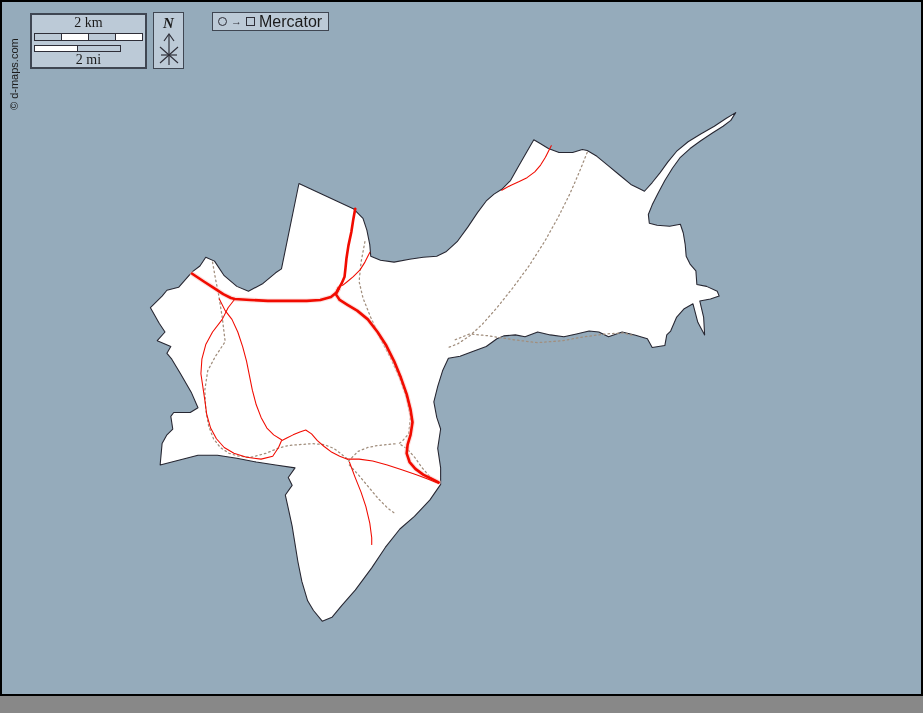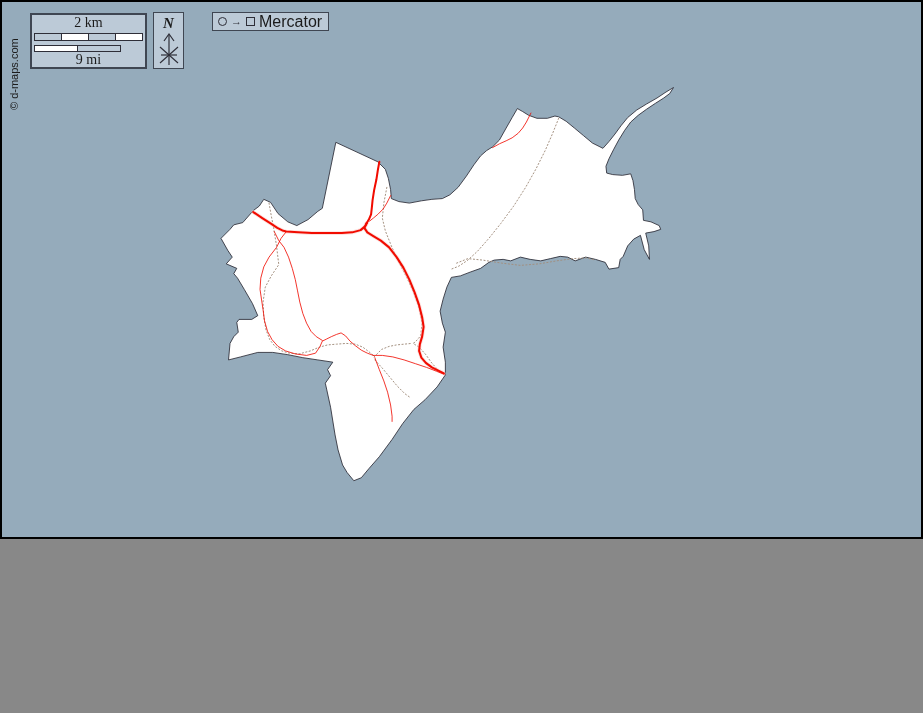--- a/index.html
+++ b/index.html
@@ -1,18 +1,18 @@
 <!DOCTYPE html>
 <html style="--frame: #000000; --sea: #95abbb; --land: #ffffff; --coast: #262631; --road: #f10b00; --halo: #f9c9c4; --trail: #a18e7d; --panel: #bccad7; --panel-border: #3f4652; --ink: #1b1b1b;"><head>
 <meta charset="utf-8">
 <style>
   html,body{margin:0;padding:0;background:#888;}
   #canvas{
     position:relative;
-    width:923px;height:539px;
+    width:923px;height:696px;
     box-sizing:border-box;
     border:2px solid var(--frame,#000);
     background:var(--sea,#95abbb);
     overflow:hidden;
     font-family:"Liberation Sans",sans-serif;
   }
   svg.map{position:absolute;left:0;top:0;width:100%;height:100%;}
   .island{fill:var(--land,#fff);stroke:var(--coast,#262631);stroke-width:1.1;stroke-linejoin:round;}
   .halo{fill:none;stroke:var(--halo,#f9c9c4);stroke-width:5;stroke-linecap:round;opacity:.55;}
   .road-major{fill:none;stroke:var(--road,#f10b00);stroke-width:2.7;stroke-linecap:round;stroke-linejoin:round;}
@@ -99,21 +99,21 @@
     <div class="bar" id="km-bar">
       <div class="seg g"></div>
       <div class="seg w"></div>
       <div class="seg g"></div>
       <div class="seg w"></div>
     </div>
     <div class="bar" id="mi-bar">
       <div class="seg w"></div>
       <div class="seg g"></div>
     </div>
-    <div class="scale-label">9 mi</div>
+    <div class="scale-label">2 mi</div>
   </div>
 
   <div class="panel" id="north-box">
     <div id="north-label">N</div>
     <svg id="compass" width="28" height="36" viewBox="0 0 28 36">
       <line x1="14" y1="4" x2="14" y2="34"></line>
       <path d="M9,10 L14,3 L19,10"></path>
       <line x1="5" y1="16" x2="23" y2="32"></line>
       <line x1="23" y1="16" x2="5" y2="32"></line>
       <line x1="6" y1="24" x2="22" y2="24"></line>

